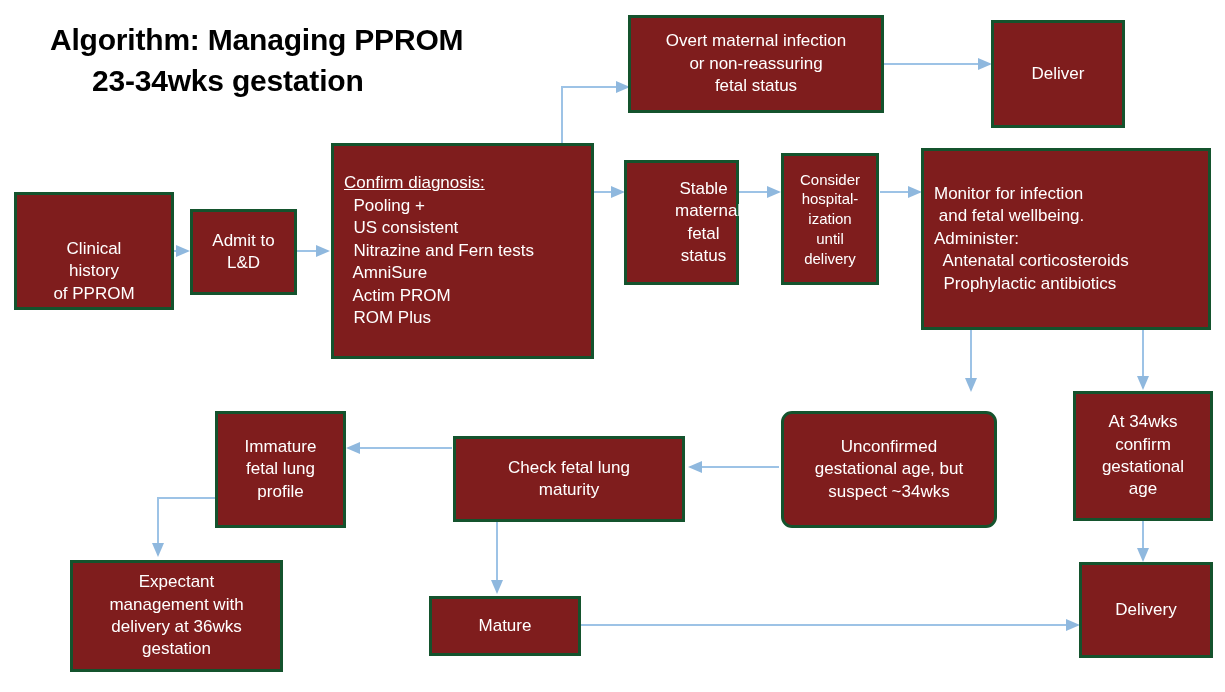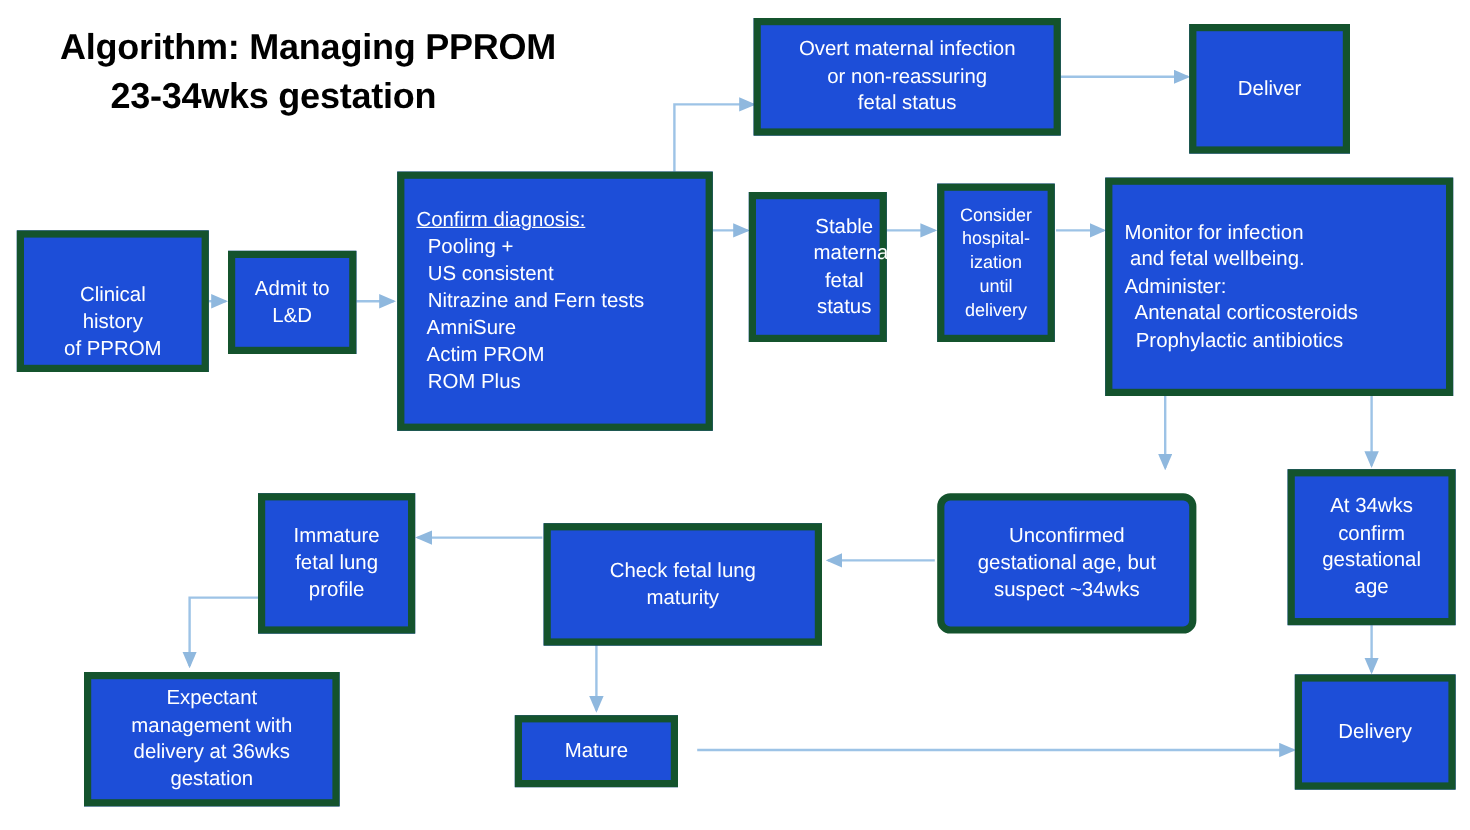--- a/index.html
+++ b/index.html
@@ -31,22 +31,22 @@
     font-weight: bold;
     font-size: 30px;
     line-height: 1.35;
     color: #000000;
     letter-spacing: -0.2px;
   }
   .title .l2 { display: block; padding-left: 42px; }
   .node {
     position: absolute;
     box-sizing: border-box;
-    background: #1d4ed8;
-    border: 6px solid #14532d;
+    background: #7f1d1d;
+    border: 3px solid #14532d;
     color: #ffffff;
     font-family: "Liberation Sans", sans-serif;
     font-size: 17px;
     line-height: 1.32;
     display: flex;
     align-items: center;
     justify-content: center;
     text-align: center;
     padding: 2px 4px;
   }
@@ -190,21 +190,21 @@
   </div>
 
   <div class="node" style="left:781px; top:411px; width:216px; height:117px;border-radius:11px;">
     <div class="inner">
       <span class="line">Unconfirmed</span>
       <span class="line">gestational age, but</span>
       <span class="line">suspect ~34wks</span>
     </div>
   </div>
 
-  <div class="node" style="left:453px; top:436px; width:232px; height:102px;">
+  <div class="node" style="left:453px; top:436px; width:232px; height:86px;">
     <div class="inner">
       <span class="line">Check fetal lung</span>
       <span class="line">maturity</span>
     </div>
   </div>
 
   <div class="node" style="left:215px; top:411px; width:131px; height:117px;">
     <div class="inner">
       <span class="line">Immature</span>
       <span class="line">fetal lung</span>
@@ -214,21 +214,21 @@
 
   <div class="node" style="left:70px; top:560px; width:213px; height:112px;">
     <div class="inner">
       <span class="line">Expectant</span>
       <span class="line">management with</span>
       <span class="line">delivery at 36wks</span>
       <span class="line">gestation</span>
     </div>
   </div>
 
-  <div class="node" style="left:429px; top:596px; width:136px; height:60px;">
+  <div class="node" style="left:429px; top:596px; width:152px; height:60px;">
     <div class="inner">
       <span class="line">Mature</span>
     </div>
   </div>
 
   <div class="node" style="left:1079px; top:562px; width:134px; height:96px;">
     <div class="inner">
       <span class="line">Delivery</span>
     </div>
   </div>

